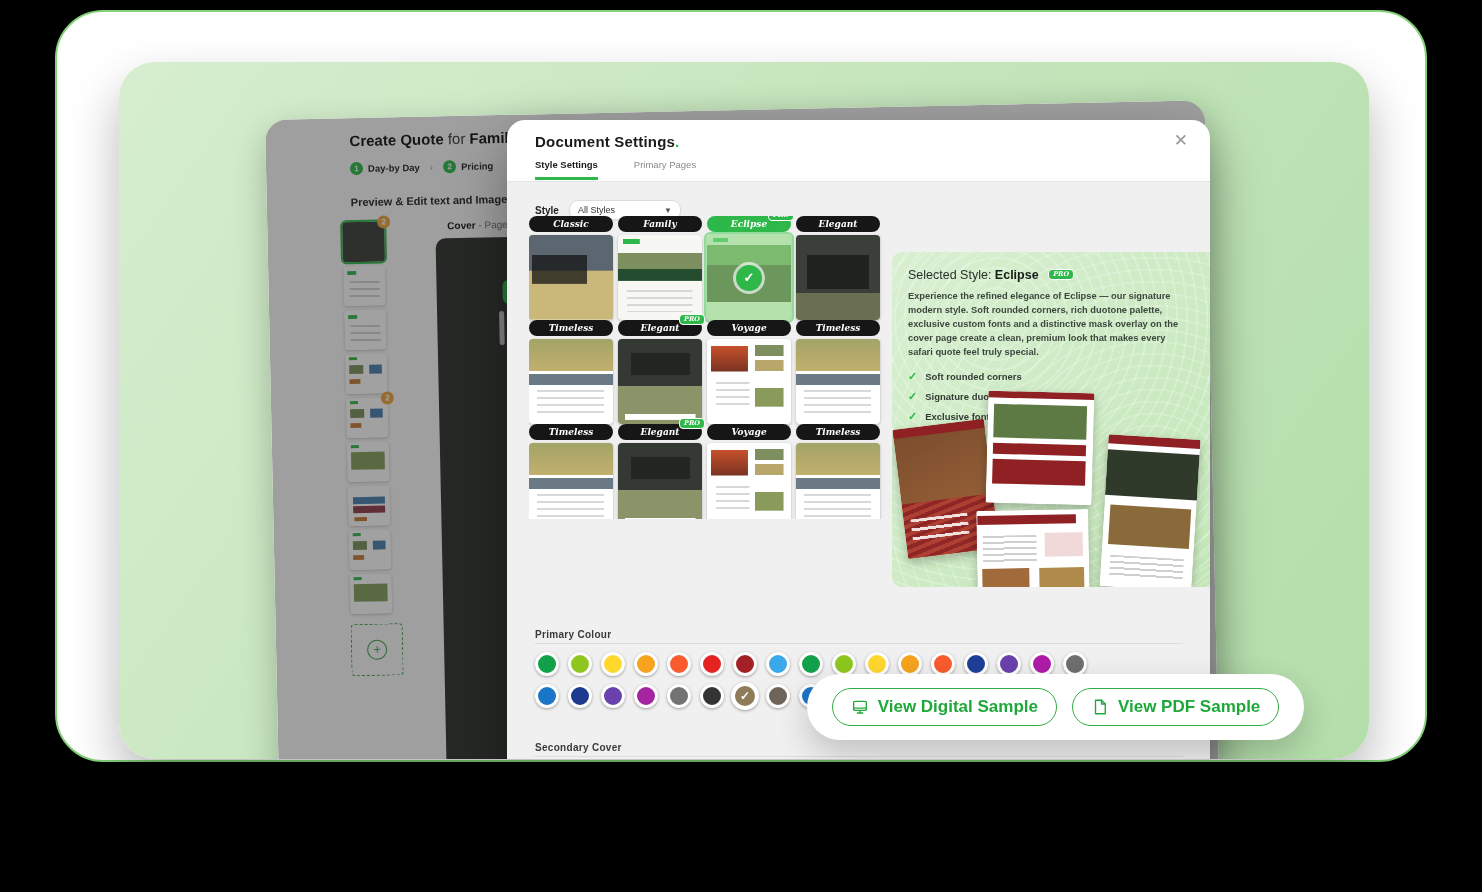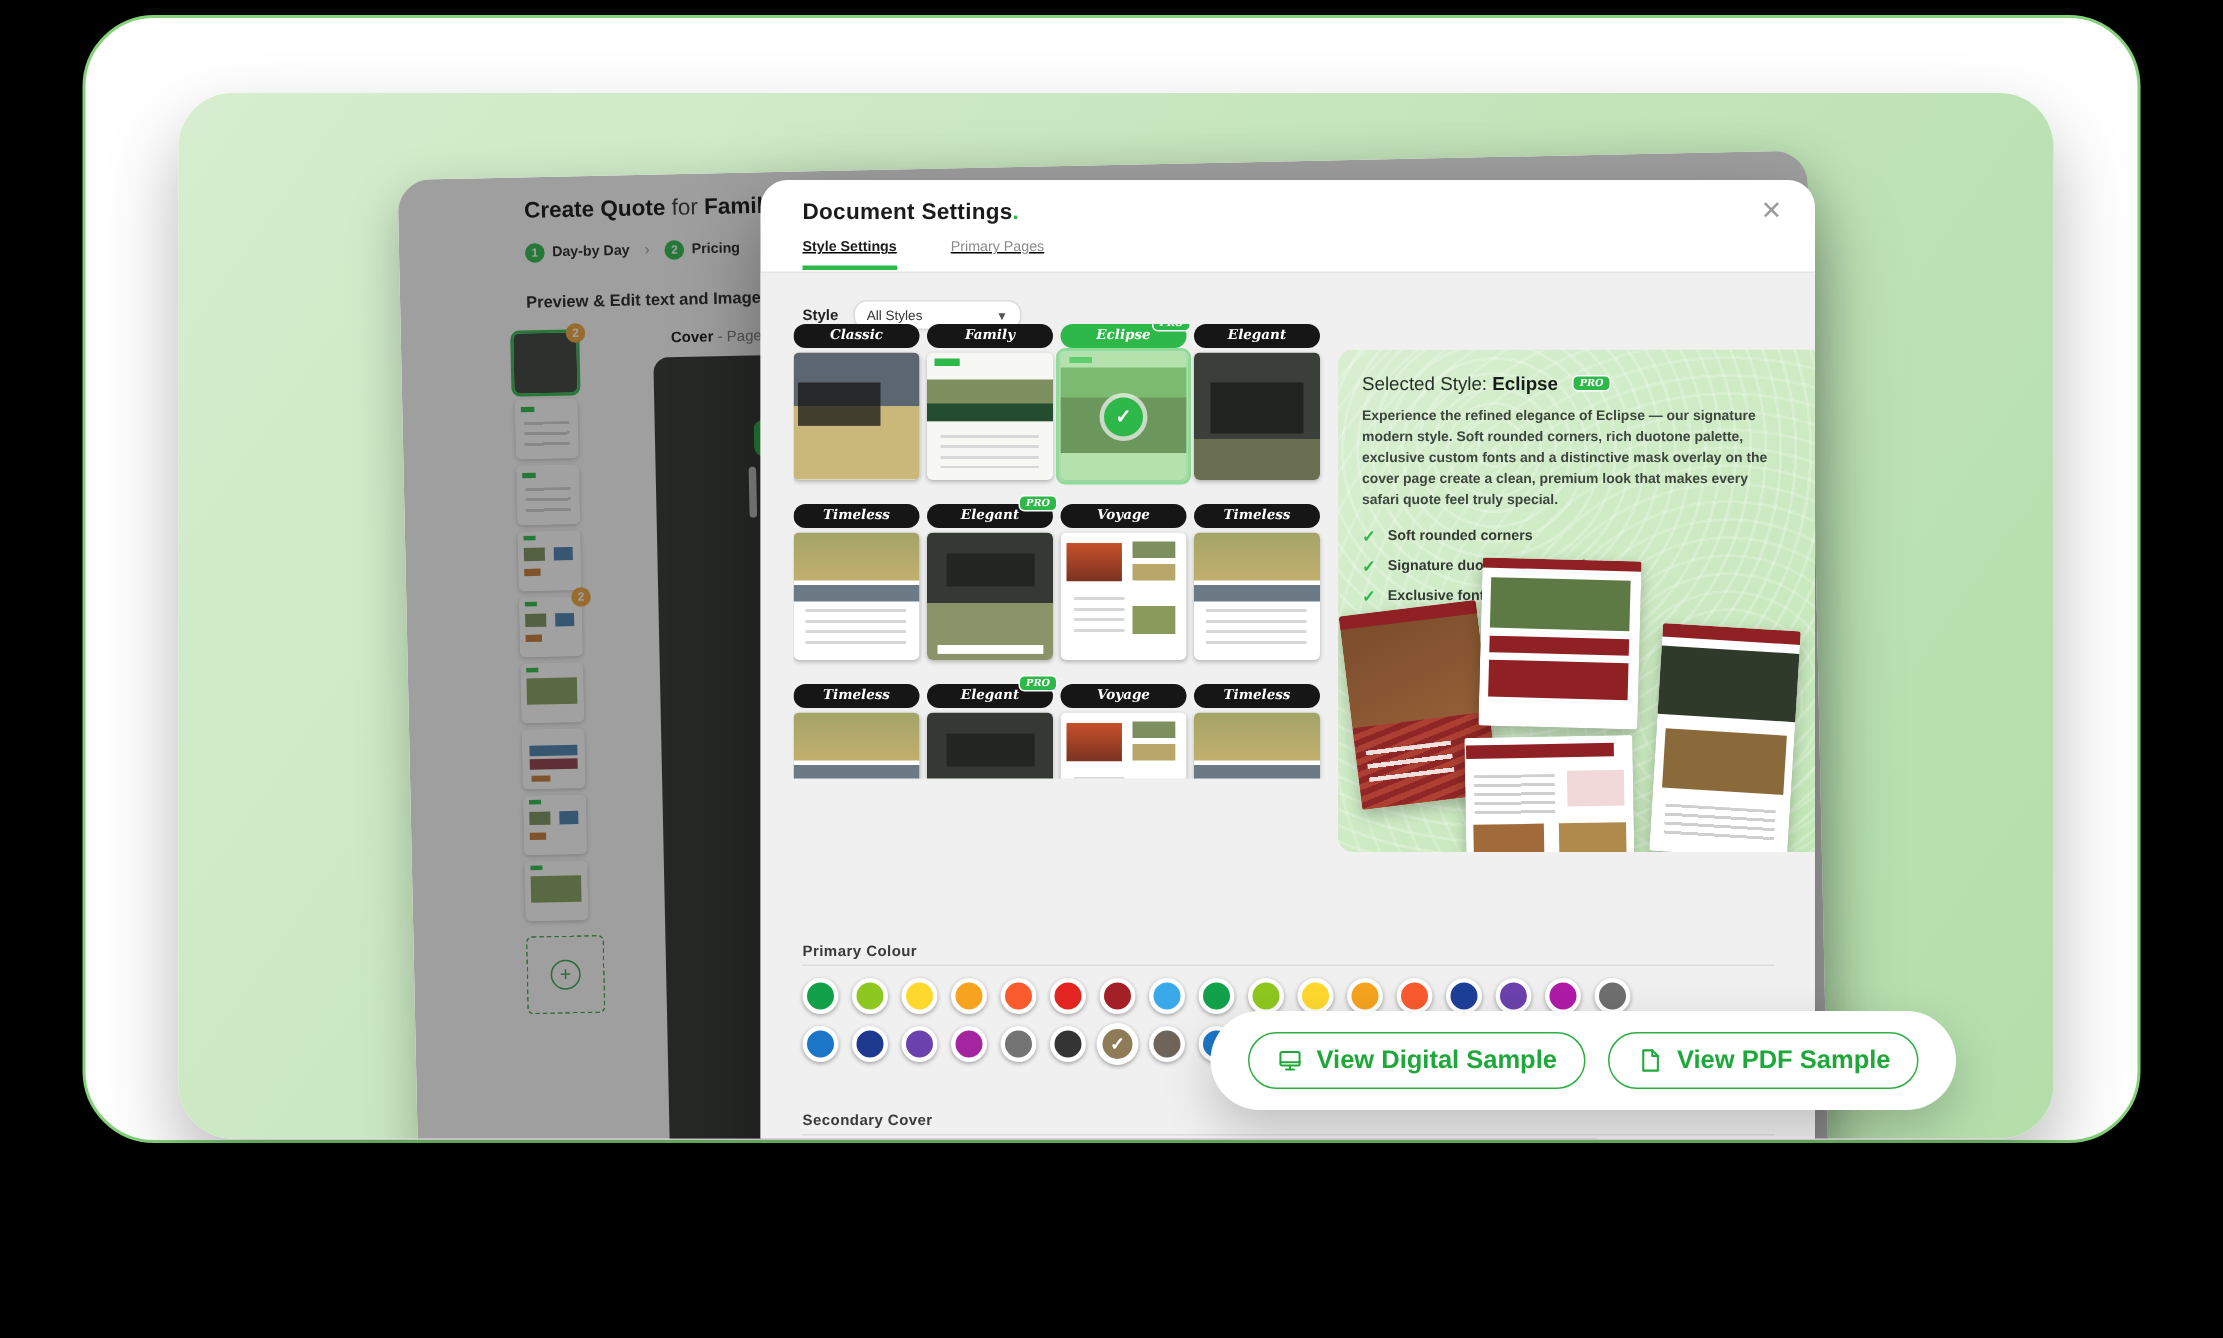--- a/index.html
+++ b/index.html
@@ -62,35 +62,35 @@
     display:flex; align-items:center; justify-content:center; background:transparent; }
   .rt-add .plus { width:20px; height:20px; border:1.5px solid #3aa14d; border-radius:50%;
     color:#3aa14d; font-size:13px; line-height:17px; text-align:center; }
 
   
   .modal { position:absolute; left:388px; top:58px; width:703px; height:700px; background:#fff;
     border-radius:18px 18px 0 0; z-index:10; box-shadow:0 22px 55px rgba(0,0,0,0.35); overflow:hidden; }
   .m-title { position:absolute; left:28px; top:13px; font-size:15px; font-weight:bold; color:#1b1b1b; letter-spacing:0.2px; }
   .m-title .dot { color:#2eb84a; }
   .m-close { position:absolute; right:22px; top:10px; font-size:17px; color:#9b9b9b; cursor:pointer; }
-  .m-tabs { position:absolute; left:28px; top:39px; display:flex; gap:36px;text-decoration:underline; }
+  .m-tabs { position:absolute; left:28px; top:39px; display:flex; gap:36px; }
   .m-tab { font-size:9.5px; color:#8a8a8a; padding-bottom:7px; }
   .m-tab.active { color:#1b1b1b; font-weight:bold; border-bottom:3px solid #2eb84a; }
   .m-div { position:absolute; left:0; top:61px; width:100%; height:1px; background:#e4e4e4; }
   .m-body { position:absolute; left:0; top:62px; width:100%; height:638px; background:#f0f0f0; }
 
   .style-row { position:absolute; left:28px; top:18px; display:flex; align-items:center; gap:10px; }
   .style-label { font-size:10px; font-weight:bold; color:#222; }
   .dropdown { width:112px; height:20px; background:#fff; border:1px solid #dcdcdc; border-radius:9px;
     display:flex; align-items:center; padding:0 8px; font-size:9px; color:#333;
     box-shadow:0 1px 2px rgba(0,0,0,0.06); }
   .dropdown .caret { margin-left:auto; font-size:8px; color:#555; }
 
   .grid-wrap { position:absolute; left:22px; top:34px; width:362px; height:303px; overflow:hidden; }
-  .grid { display:flex; flex-wrap:wrap; gap:16px 5px; }
+  .grid { display:flex; flex-wrap:wrap; gap:0 5px; }
   .style-card { position:relative; width:84px; height:104px; }
   .card-pill { height:16px; line-height:16px; background:#161616; border-radius:8px; text-align:center;
     color:#fff; font-family:"DejaVu Serif", serif; font-style:italic; font-weight:bold; font-size:9px; }
   .card-pill.green { background:#2eb84a; }
   .pro-badge { background:#2eb84a; color:#fff; border:1.5px solid #fff; border-radius:4px;
     font-family:"DejaVu Serif", serif; font-style:italic; font-weight:bold; font-size:6.5px;
     padding:0 4px; line-height:9px; display:inline-block; }
   .card-pro { position:absolute; top:-6px; right:-3px; z-index:3; }
   .thumb { position:absolute; left:0; top:19px; width:84px; height:85px; border-radius:4px;
     box-shadow:0 1px 3px rgba(0,0,0,0.25); }
@@ -126,21 +126,21 @@
       linear-gradient(#8a9a5a,#8a9a5a) 86% 74%/34% 22% no-repeat,
       repeating-linear-gradient(#d8d8d8 0 2px, transparent 2px 7px) 18% 72%/40% 30% no-repeat, #fff; }
   .sel-overlay { position:absolute; left:-3px; top:16px; width:90px; height:91px; border-radius:6px;
     background:rgba(134,222,140,0.55); border:2px solid #8fdb97;
     display:flex; align-items:center; justify-content:center; }
   .sel-circle { width:26px; height:26px; border-radius:50%; background:#2eb84a; color:#fff;
     font-size:13px; font-weight:bold; display:flex; align-items:center; justify-content:center;
     box-shadow:0 0 0 3px rgba(255,255,255,0.65); }
 
   
-  .sel-panel { position:absolute; left:385px; top:51px; width:347px; height:335px; border-radius:10px;
+  .sel-panel { position:absolute; left:385px; top:70px; width:347px; height:335px; border-radius:10px;
     overflow:hidden; padding:16px 16px 0 16px;
     background:
       repeating-radial-gradient(circle at 30% 20%, rgba(255,255,255,0.22) 0 2px, transparent 2px 10px),
       repeating-radial-gradient(circle at 75% 70%, rgba(255,255,255,0.18) 0 2px, transparent 2px 12px),
       linear-gradient(135deg,#d8efd0,#c2e6b7); }
   .sp-heading { font-size:12.5px; color:#27302a; }
   .sp-heading b { font-weight:bold; color:#161d18; }
   .sp-heading .pro-badge { margin-left:6px; vertical-align:3px; }
   .sp-desc { margin-top:8px; width:278px; font-size:9.3px; line-height:1.5; font-weight:bold; color:#3c463e; }
   .sp-features { margin-top:10px; list-style:none; }

